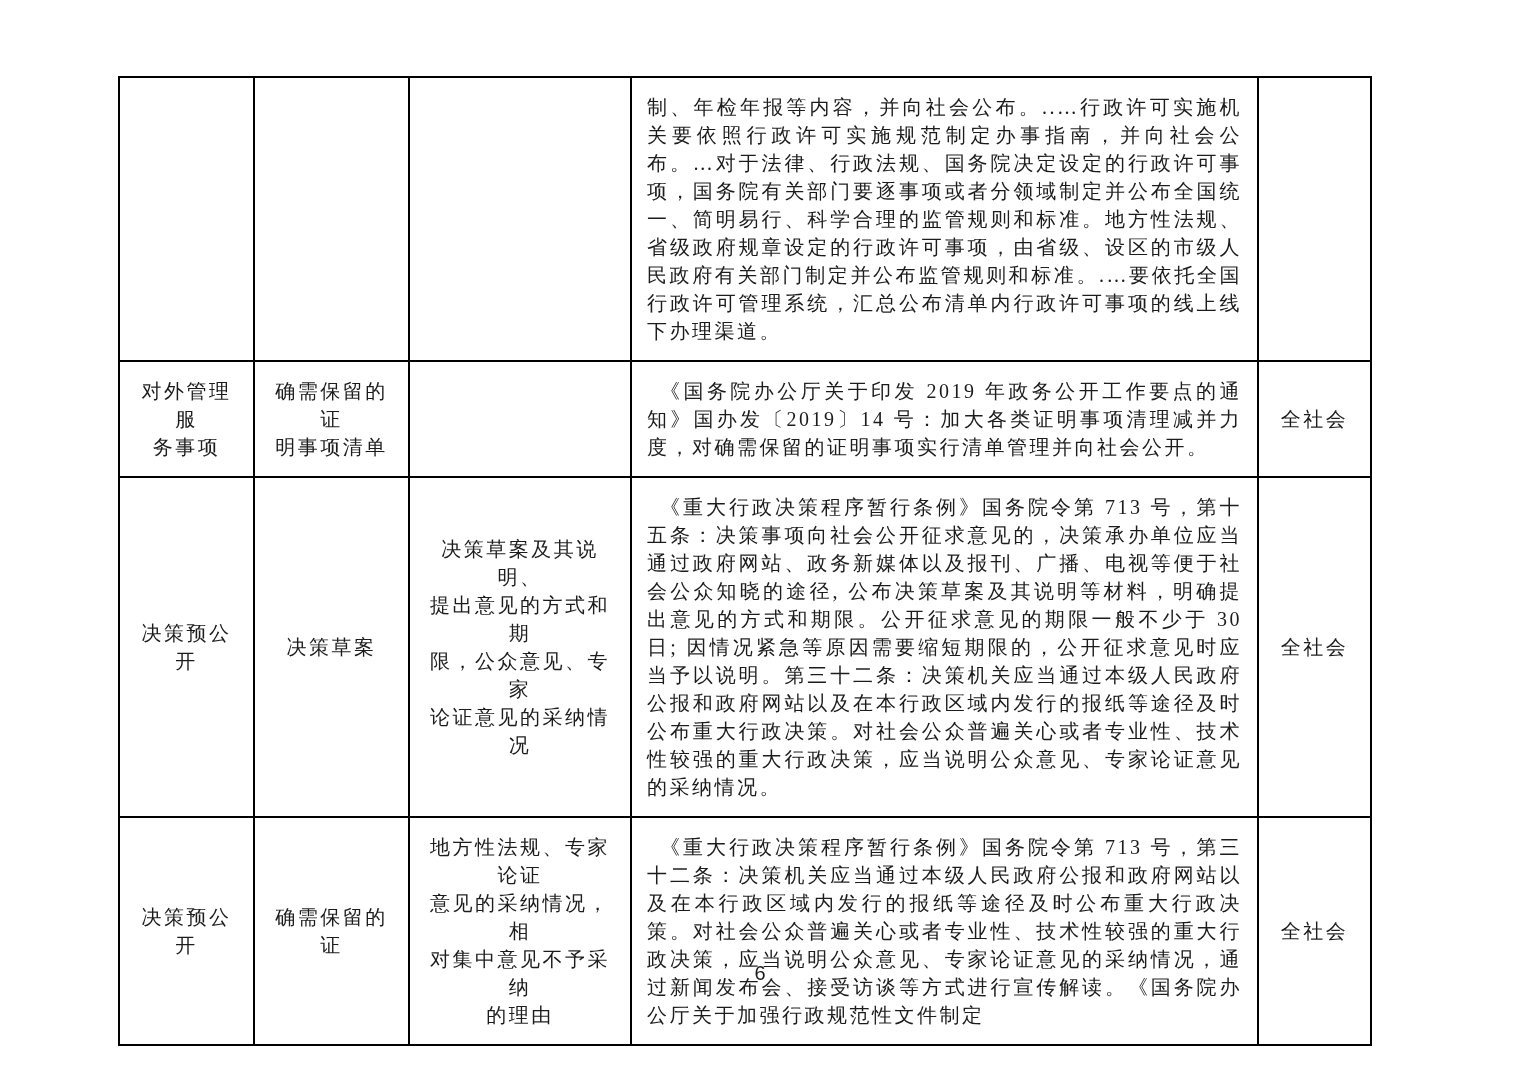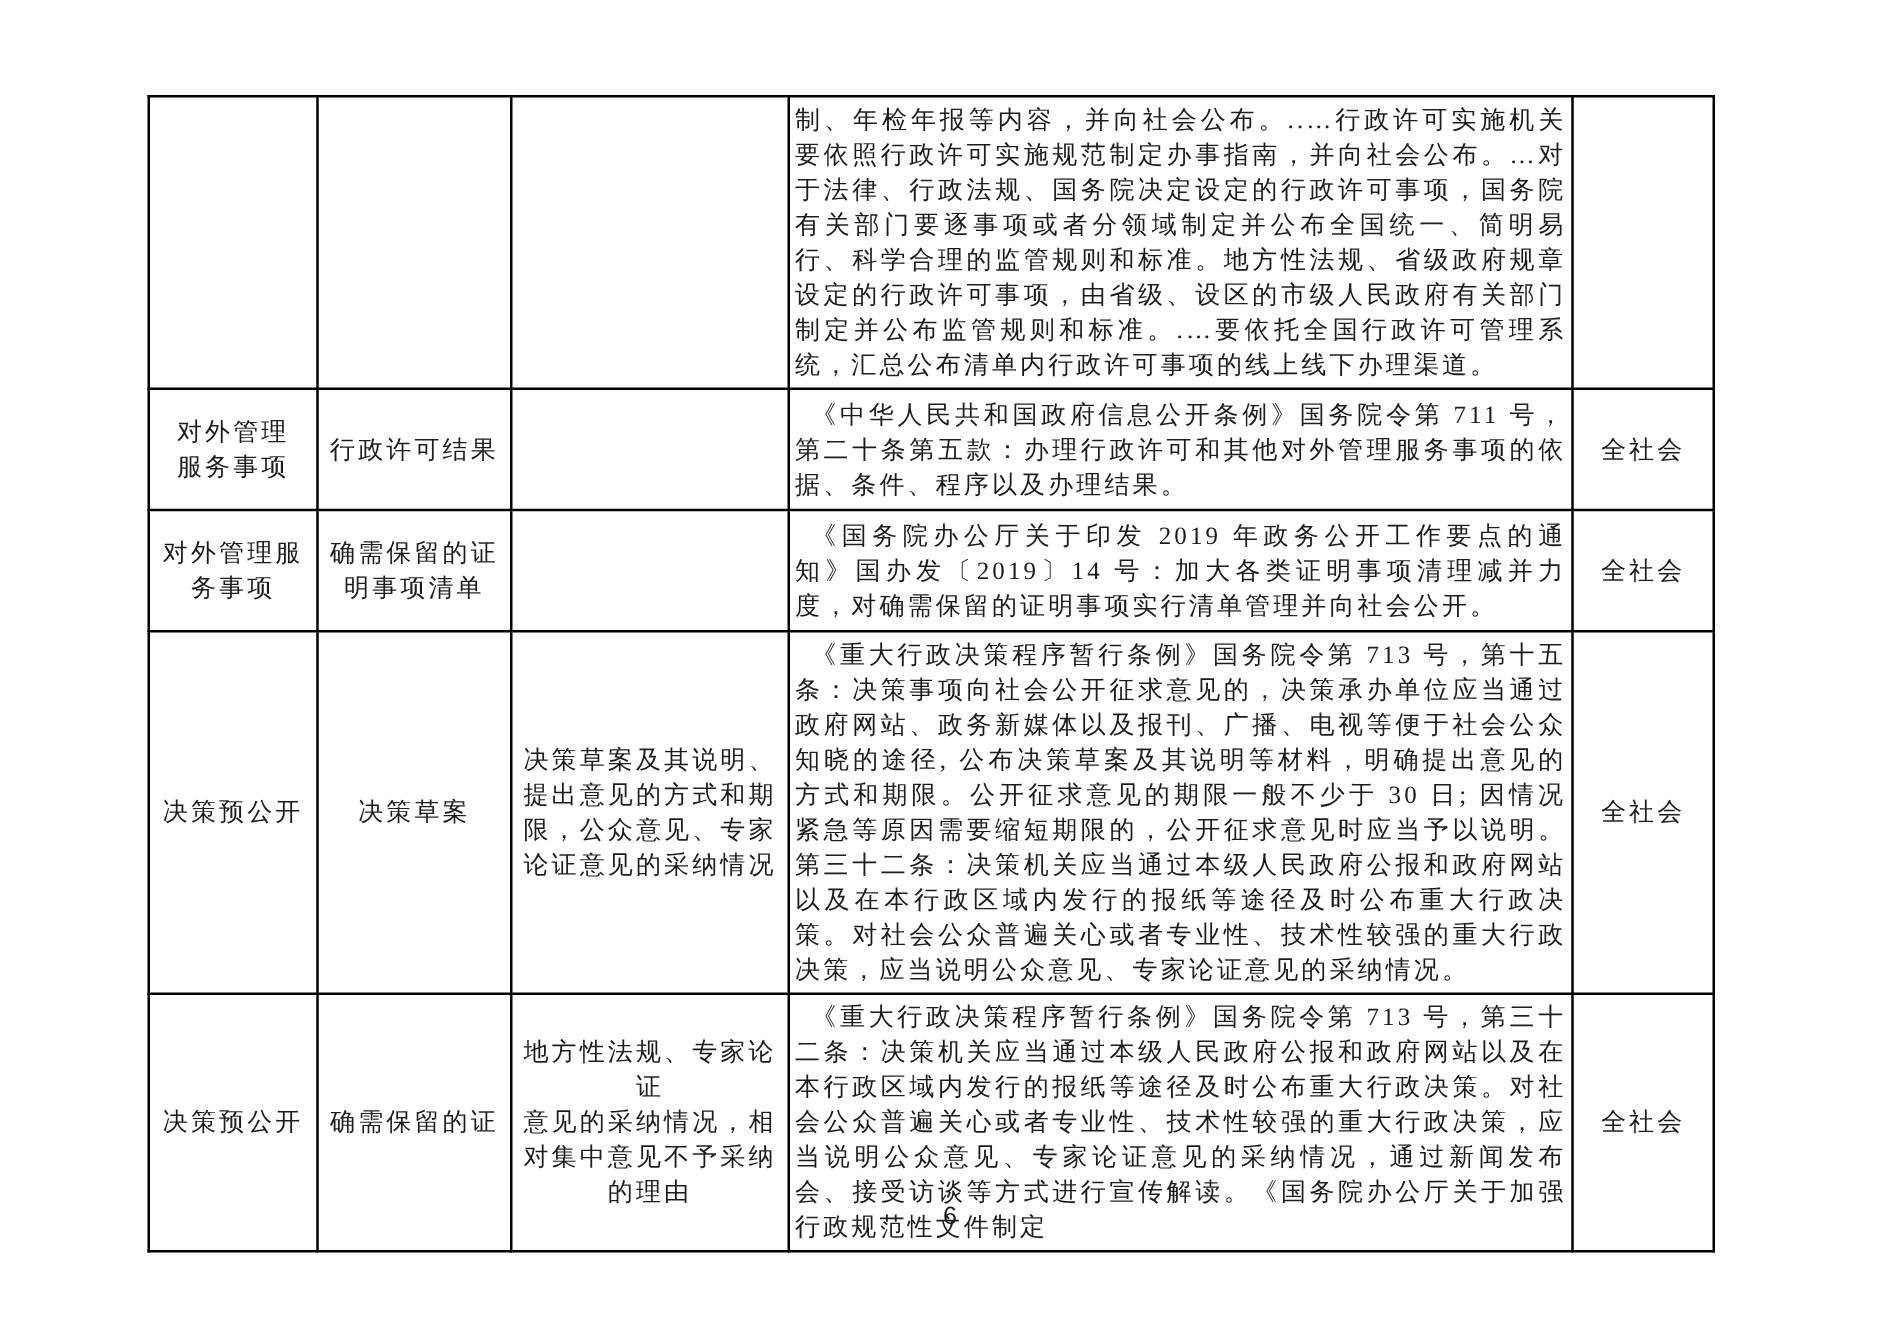--- a/index.html
+++ b/index.html
@@ -23,21 +23,21 @@
     border-collapse: collapse;
     table-layout: fixed;
     width: 1252px;
   }
   table.doc-table td {
     border: 2px solid #000000;
     vertical-align: middle;
     font-size: 20px;
     line-height: 28px;
     letter-spacing: 2.5px;
-    padding: 4px;
+    padding: 15px;
     overflow: hidden;
   }
   td.c-cat, td.c-item {
     text-align: center;
     white-space: pre-line;
     padding: 2px 4px;
   }
   td.c-content {
     text-align: center;
     white-space: pre-line;
@@ -86,30 +86,20 @@
       <tr style="height:227px">
         <td class="c-cat"></td>
         <td class="c-item"></td>
         <td class="c-content"></td>
         <td class="c-basis">
             <p>制、年检年报等内容，并向社会公布。..…行政许可实施机关要依照行政许可实施规范制定办事指南，并向社会公布。…对于法律、行政法规、国务院决定设定的行政许可事项，国务院有关部门要逐事项或者分领域制定并公布全国统一、简明易行、科学合理的监管规则和标准。地方性法规、省级政府规章设定的行政许可事项，由省级、设区的市级人民政府有关部门制定并公布监管规则和标准。.…要依托全国行政许可管理系统，汇总公布清单内行政许可事项的线上线下办理渠道。</p>
           </td>
         <td class="c-aud"></td>
       </tr>
       <tr style="height:97px">
-        <td class="c-cat">对外管理
-服务事项</td>
-        <td class="c-item">行政许可结果</td>
-        <td class="c-content"></td>
-        <td class="c-basis">
-            <p class="indent">《中华人民共和国政府信息公开条例》国务院令第 711 号，第二十条第五款：办理行政许可和其他对外管理服务事项的依据、条件、程序以及办理结果。</p>
-          </td>
-        <td class="c-aud">全社会</td>
-      </tr>
-      <tr style="height:97px">
         <td class="c-cat">对外管理服
 务事项</td>
         <td class="c-item">确需保留的证
 明事项清单</td>
         <td class="c-content"></td>
         <td class="c-basis">
             <p class="indent">《国务院办公厅关于印发 2019 年政务公开工作要点的通知》国办发〔2019〕14 号：加大各类证明事项清理减并力度，对确需保留的证明事项实行清单管理并向社会公开。</p>
           </td>
         <td class="c-aud">全社会</td>
       </tr>

